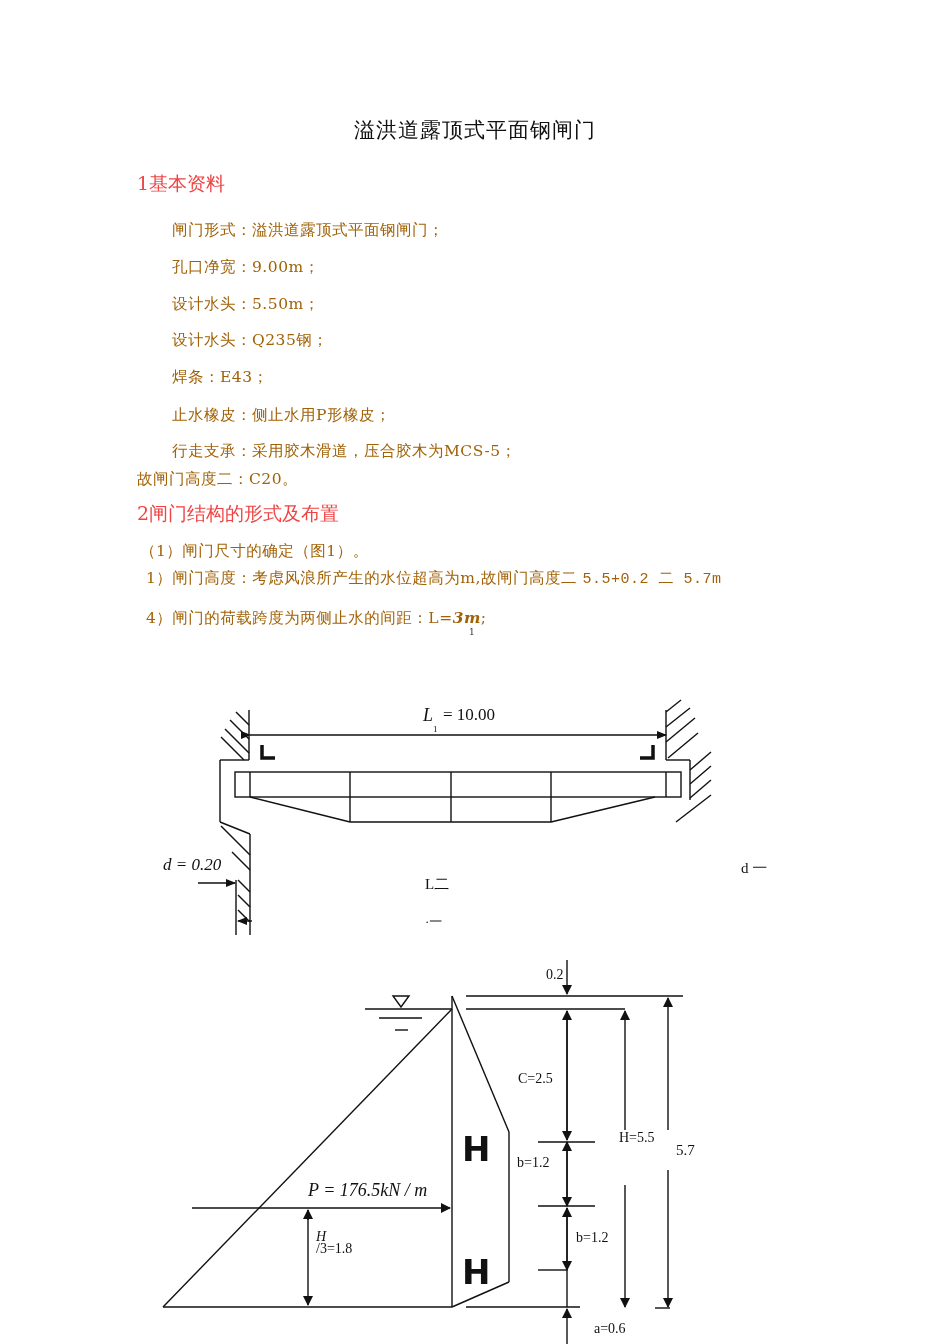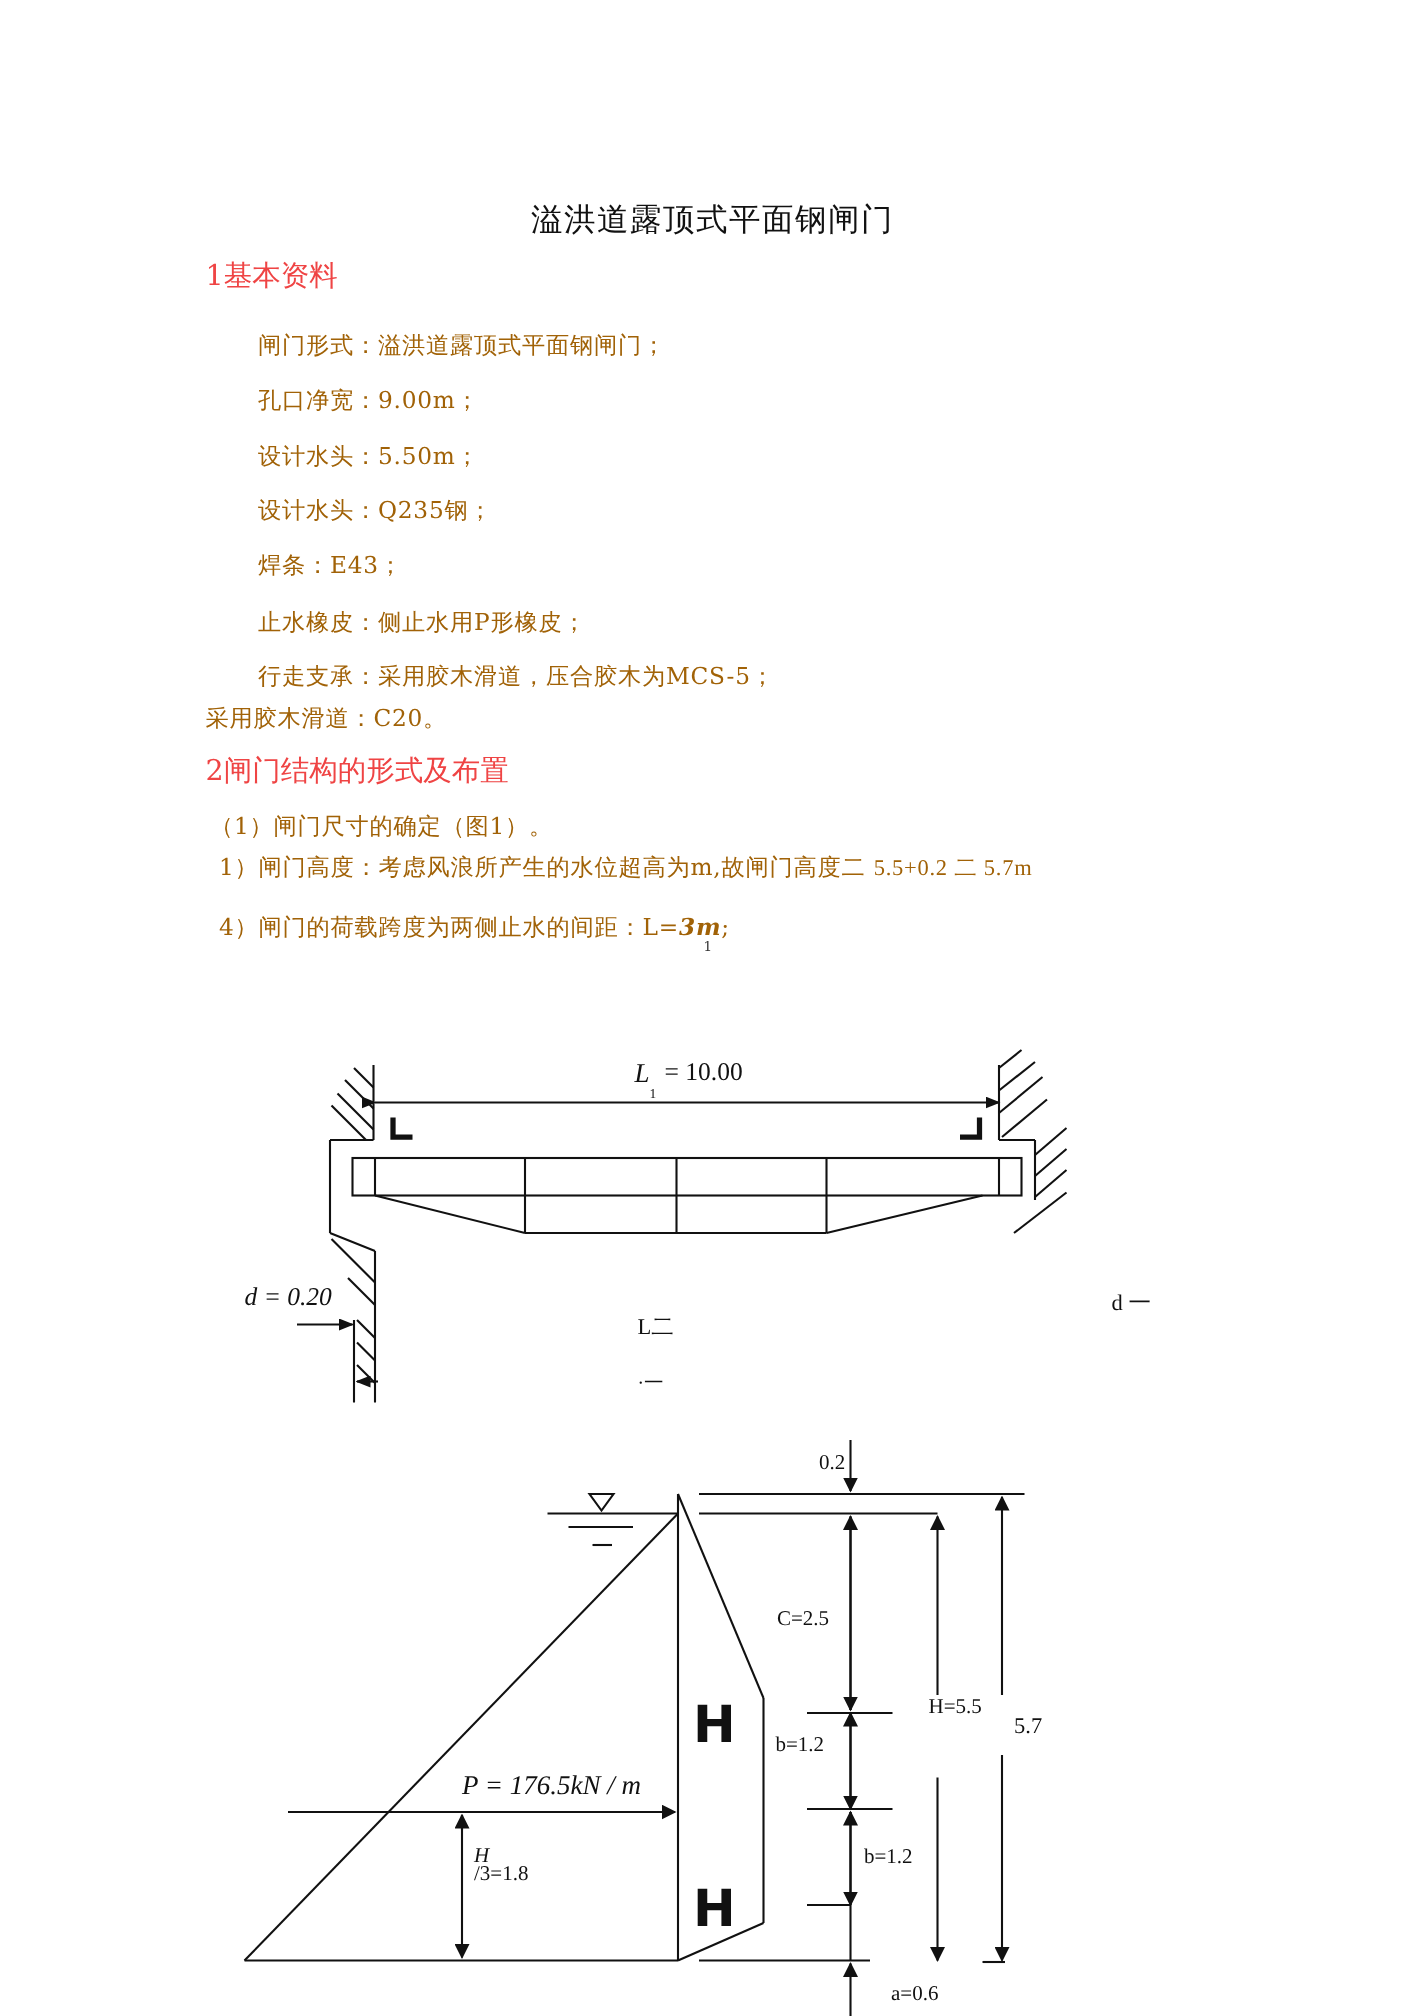--- a/index.html
+++ b/index.html
@@ -1,42 +1,42 @@
 <!DOCTYPE html>
 <html><head>
 <meta charset="utf-8">
 <style>
   html, body { margin: 0; padding: 0; background: #ffffff; }
   body { width: 950px; height: 1344px; position: relative; overflow: hidden;
          font-family: "DejaVu Serif", "Liberation Serif", serif; color: #111; }
   .abs { position: absolute; white-space: nowrap; }
-  .title { left: 0; width: 950px; top: 132px; text-align: center;
+  .title { left: 0; width: 950px; top: 116px; text-align: center;
            font-family: "DejaVu Sans", "Liberation Sans", sans-serif; font-size: 21px; letter-spacing: 1px; color: #111; }
   .h2 { font-size: 19px; color: #ef4444; }
   .p { font-size: 15.5px; color: #a16207; letter-spacing: 0.5px; }
-  .sans { font-family: Liberation Serif, serif; }
+  .sans { font-family: Liberation Mono, monospace; }
   .small { font-size: 9px; color: #333; }
   svg { position: absolute; left: 0; top: 0; }
   svg text { font-family: "Liberation Serif", "DejaVu Serif", serif; fill: #111; }
   .ital { font-style: italic; }
 </style>
 </head>
 <body>
 
 <div class="abs title">溢洪道露顶式平面钢闸门</div>
 
 <div class="abs h2" style="left:137px; top:171px;">1基本资料</div>
 <div class="abs p" style="left:172px; top:220px;">闸门形式：溢洪道露顶式平面钢闸门；</div>
 <div class="abs p" style="left:172px; top:257px;">孔口净宽：9.00m；</div>
 <div class="abs p" style="left:172px; top:294px;">设计水头：5.50m；</div>
 <div class="abs p" style="left:172px; top:330px;">设计水头：Q235钢；</div>
 <div class="abs p" style="left:172px; top:367px;">焊条：E43；</div>
 <div class="abs p" style="left:172px; top:405px;">止水橡皮：侧止水用P形橡皮；</div>
 <div class="abs p" style="left:172px; top:441px;">行走支承：采用胶木滑道，压合胶木为MCS-5；</div>
-<div class="abs p" style="left:137px; top:469px;">采用胶木滑道：C20。</div>
+<div class="abs p" style="left:137px; top:469px;">故闸门高度二：C20。</div>
 
 <div class="abs h2" style="left:137px; top:501px;">2闸门结构的形式及布置</div>
 <div class="abs p" style="left:140px; top:541px;">（1）闸门尺寸的确定（图1）。</div>
 <div class="abs p" style="left:146px; top:568px;">
   <span>1）闸门高度：考虑风浪所产生的水位超高为m,故闸门高度二</span>
   <span class="sans" style="font-size:15px;">5.5+0.2 二 5.7m</span>
 </div>
 <div class="abs p" style="left:146px; top:608px;">
   <span>4）闸门的荷载跨度为两侧止水的间距：L=</span><span class="ital" style="font-weight:bold;">3m</span><span>;</span>
 </div>

